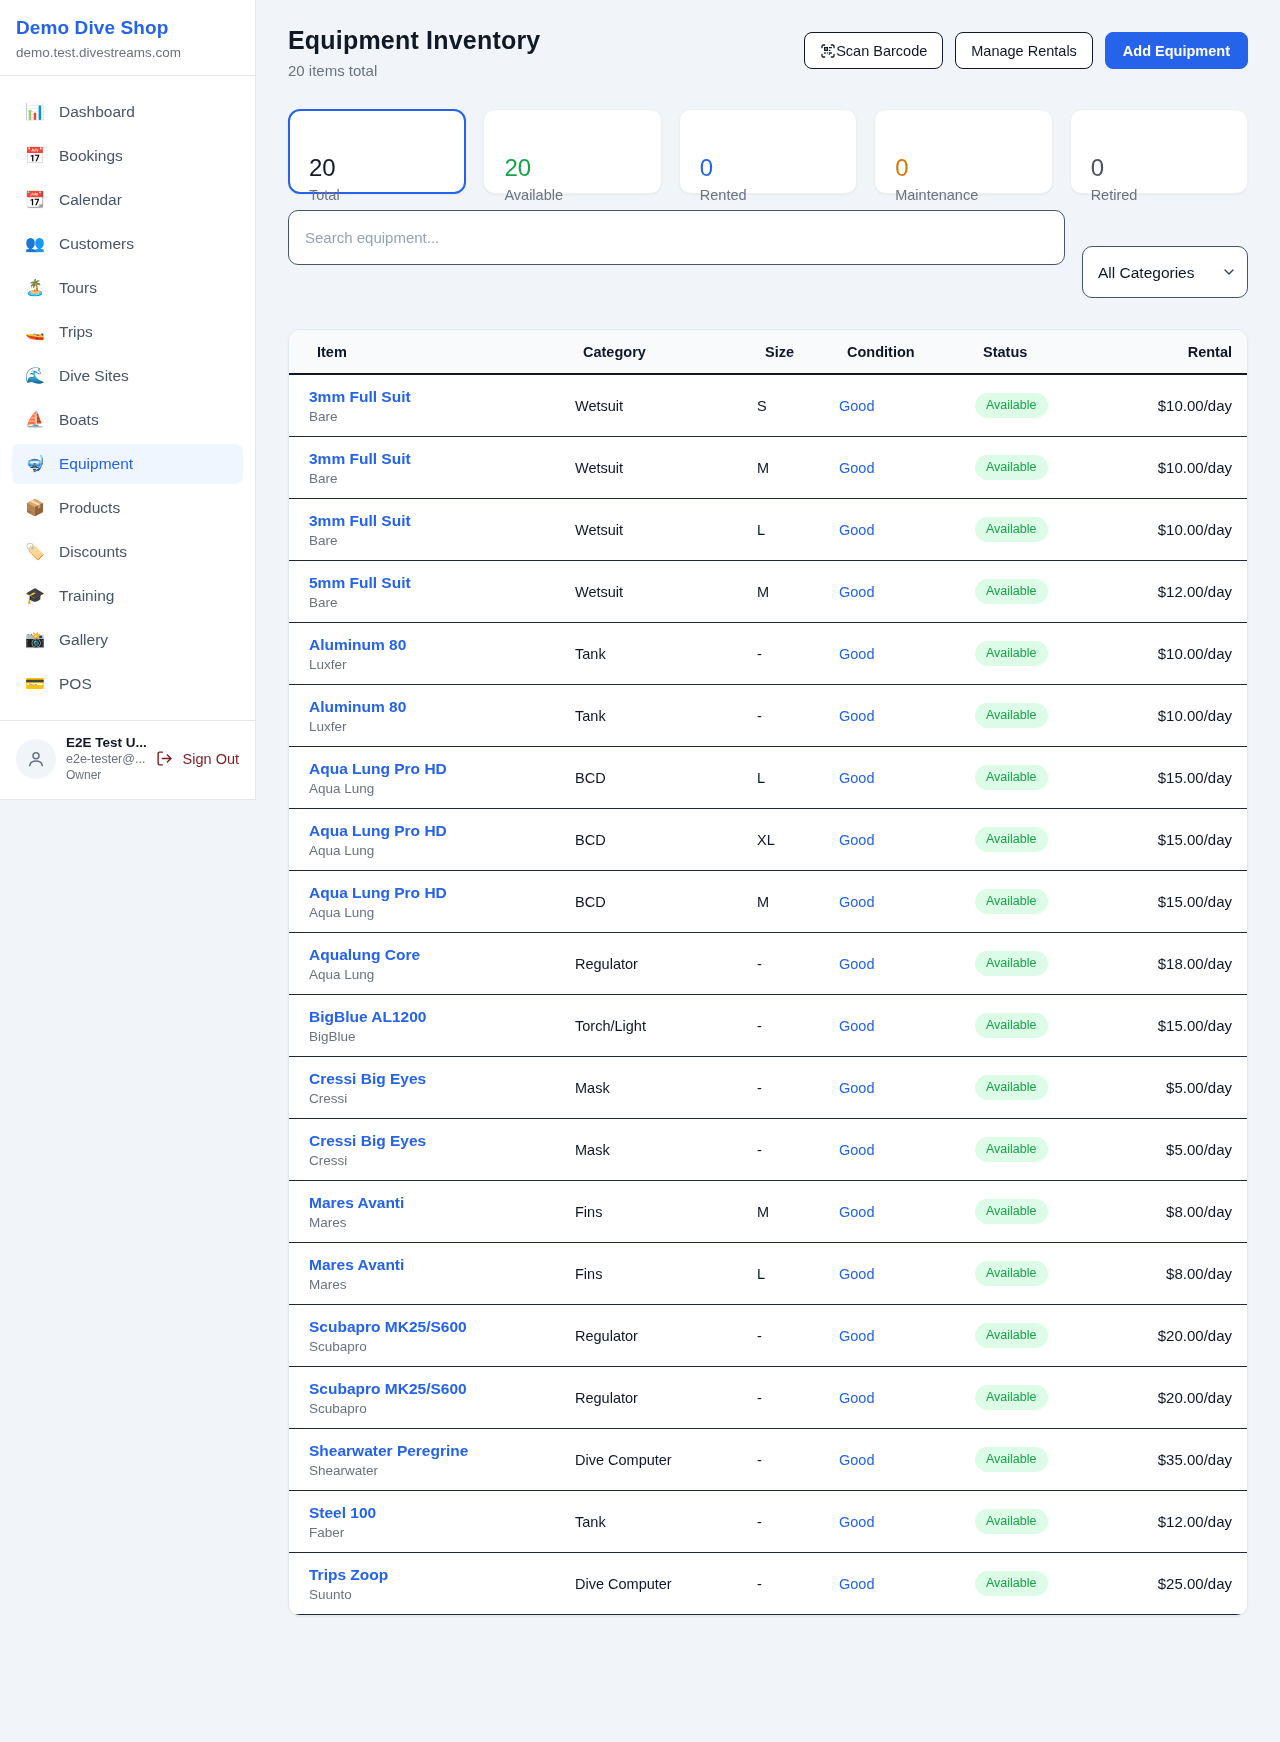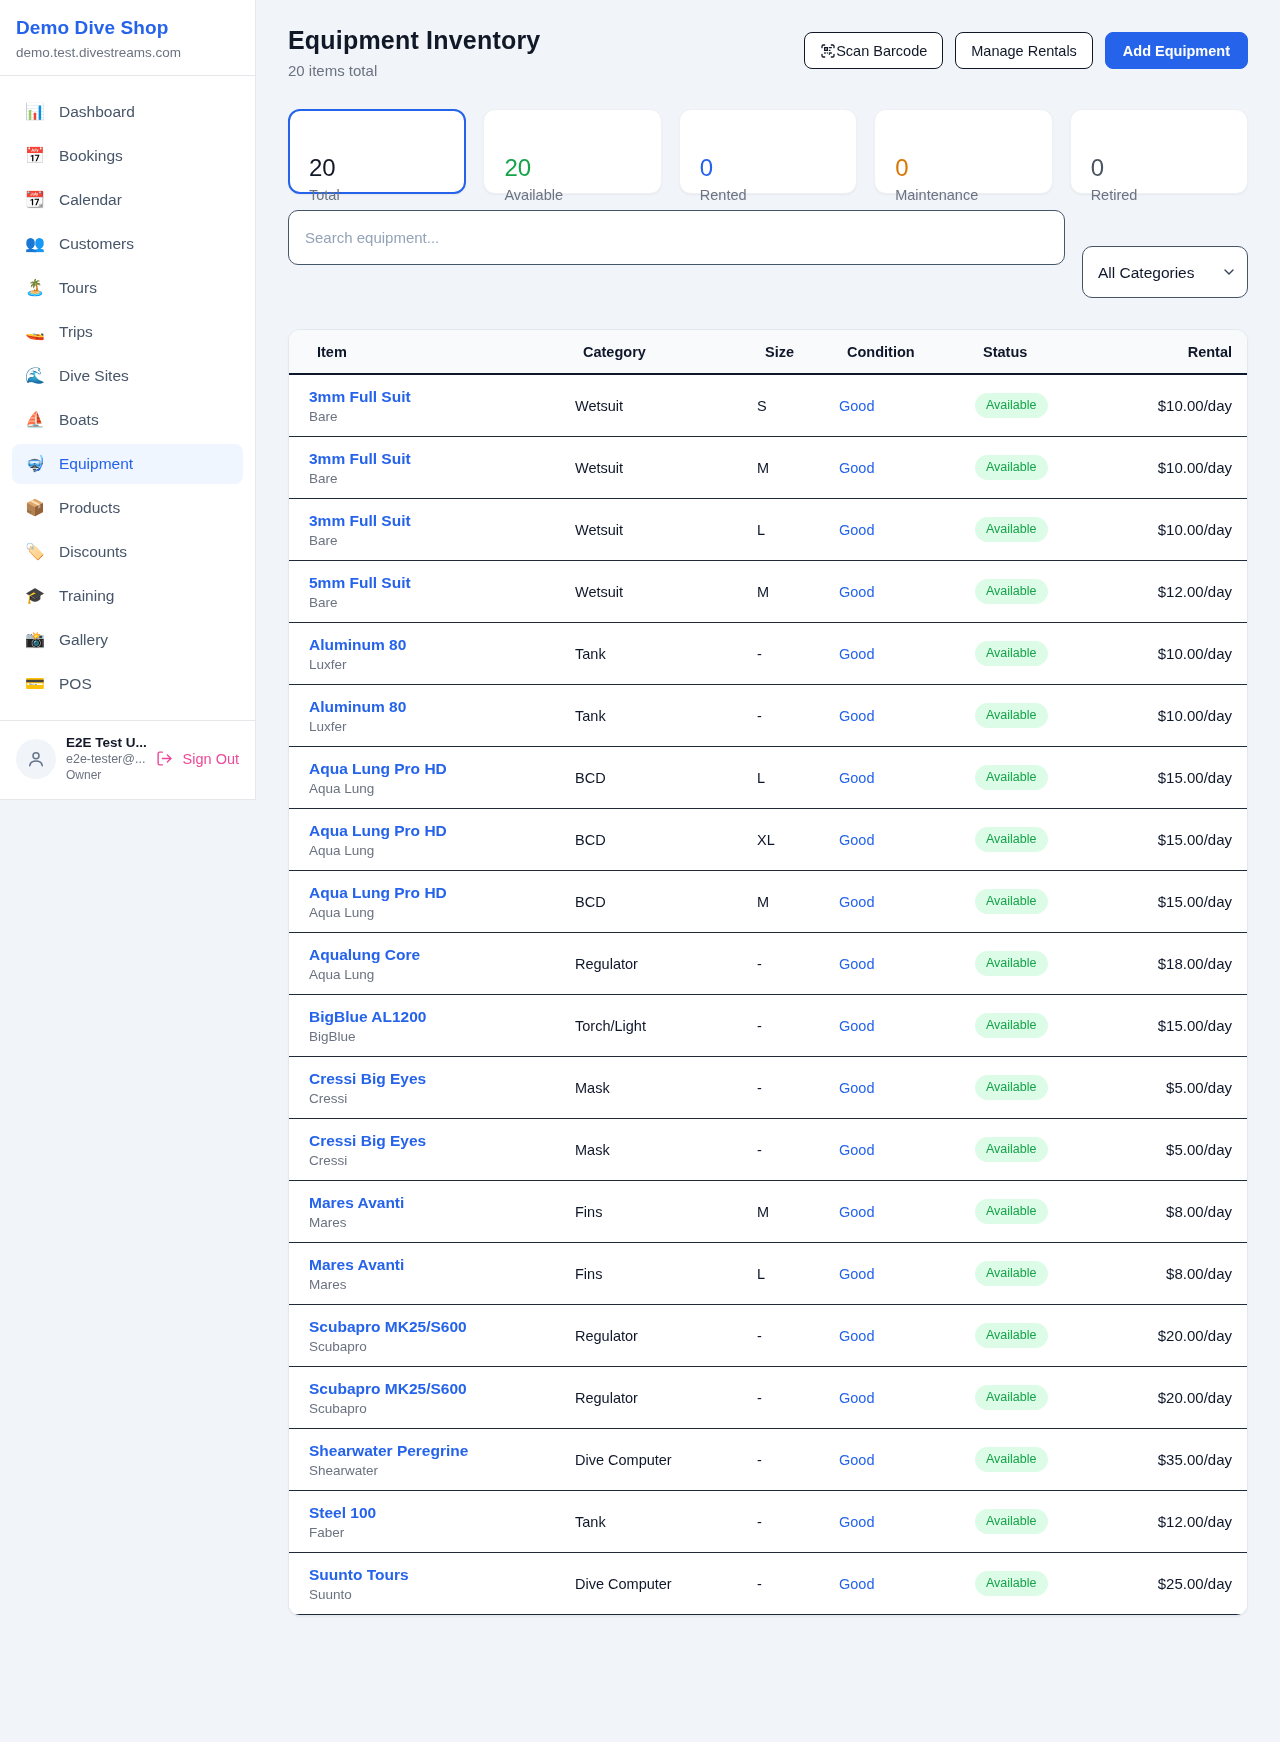--- a/index.html
+++ b/index.html
@@ -33,21 +33,21 @@
   }
   .avatar {
     width:40px; height:40px; border-radius:50%; background:#f1f5f9; flex:0 0 auto;
     display:flex; align-items:center; justify-content:center; color:#64748b;
   }
   .user-meta { flex:1 1 auto; min-width:0; }
   .user-name { font-size:13.5px; font-weight:700; color:#111827; white-space:nowrap; }
   .user-email { font-size:12.5px; color:#6b7280; margin-top:2px; white-space:nowrap; }
   .user-role { font-size:12px; color:#6b7280; margin-top:2px; }
   .signout {
-    display:flex; align-items:center; gap:10px; color:#ec4899; font-size:14.5px;
+    display:flex; align-items:center; gap:10px; color:#7f1d1d; font-size:14.5px;
     background:none; border:none; cursor:pointer; font-family:inherit; white-space:nowrap; padding:0;
   }
   
   .main { margin-left:288px; width:960px; padding-top:26px; }
   .page-header { display:flex; justify-content:space-between; align-items:flex-start; margin-bottom:30px; }
   .page-title { font-size:25px; font-weight:700; color:#111827; letter-spacing:.2px; }
   .page-sub { margin-top:7px; font-size:15px; color:#6b7280; }
   .header-actions { display:flex; gap:12px; margin-top:6px; }
   .btn {
     display:flex; align-items:center; height:37px; padding:0 15px;
@@ -504,21 +504,21 @@
     </div>
     <div class="td">Tank</div>
     <div class="td">-</div>
     <div class="td"><a class="cond-link">Good</a></div>
     <div><span class="badge">Available</span></div>
     <div class="td td-rental">$12.00/day</div>
   </div>
 
   <div class="tgrid trow">
     <div>
-      <a class="item-link">Suunto Tours</a>
+      <a class="item-link">Trips Zoop</a>
       <div class="item-brand">Suunto</div>
     </div>
     <div class="td">Dive Computer</div>
     <div class="td">-</div>
     <div class="td"><a class="cond-link">Good</a></div>
     <div><span class="badge">Available</span></div>
     <div class="td td-rental">$25.00/day</div>
   </div>
 </div>
   </div>

